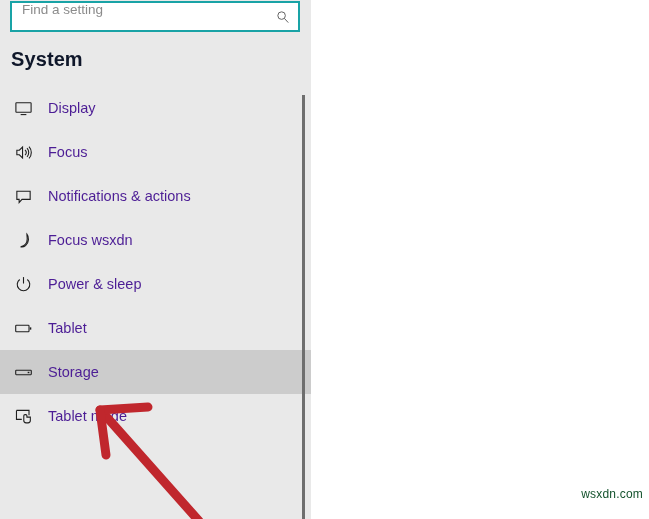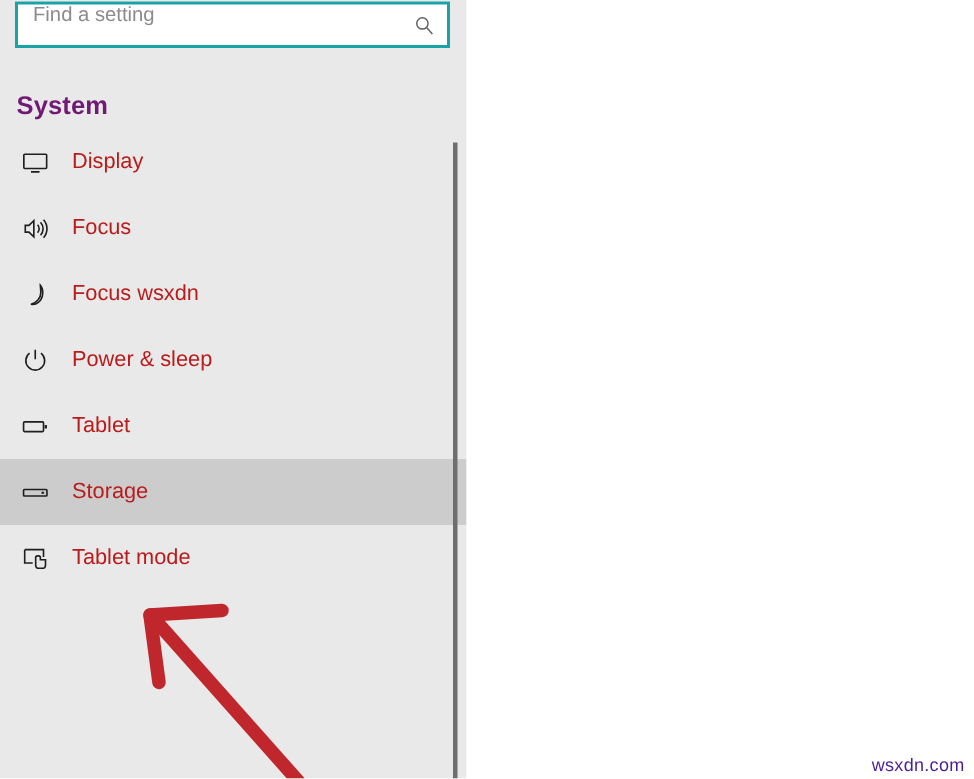--- a/index.html
+++ b/index.html
@@ -55,25 +55,24 @@
     right: 8px; top: 50%;
     transform: translateY(-50%);
     width: 14px; height: 14px;
     color: #5e5e5e;
     display: block;
   }
 
   .sidebar-title {
     position: absolute;
     left: 11px; top: 48px;
-    font-size: 17px;
+    font-size: 20px;
     font-weight: bold;
-    color: #701a75;
+    color: #0f172a;
     letter-spacing: 0.1px;
-    margin-top: 13px;
   }
 
   .nav {
     position: absolute;
     left: 0; top: 86px;
     width: 311px;
   }
   .nav-item {
     position: relative;
     display: flex;
@@ -88,21 +87,21 @@
     flex: 0 0 22px;
     color: #1f1f1f;
     display: flex;
     align-items: center;
     justify-content: center;
     margin-right: 14px;
   }
   .nav-ico svg { display: block; }
   .nav-label {
     font-size: 14.5px;
-    color: #b91c1c;
+    color: #4c1d95;
     white-space: nowrap;
   }
 
   .sb-track {
     position: absolute;
     right: 2px; top: 35px;
     width: 10px; height: 484px;
     background: transparent;
   }
   .sb-thumb {
@@ -125,23 +124,23 @@
   
   .arrow-svg {
     position: absolute;
     left: 0; top: 0;
     width: 649px; height: 519px;
     pointer-events: none;
   }
 
   .watermark {
     position: absolute;
-    right: 6px; bottom: 2px;
+    right: 6px; bottom: 18px;
     font-size: 12px;
-    color: #4c1d95;
+    color: #14532d;
     font-family: "Liberation Sans", sans-serif;
     letter-spacing: 0.2px;
   }
 </style>
 </head>
 <body>
 
 <div class="app">
 
   <div class="sidebar">
@@ -177,20 +176,28 @@
           <svg viewBox="0 0 20 20" width="19" height="19" fill="none" stroke="currentColor" stroke-width="1.15">
             <path d="M3 7.6h2.6L9 4.3v11.4L5.6 12.4H3z"></path>
             <path d="M11.6 7.2a4 4 0 0 1 0 5.6"></path>
             <path d="M13.7 5.4a6.8 6.8 0 0 1 0 9.2"></path>
             <path d="M15.8 3.7a9.4 9.4 0 0 1 0 12.6"></path>
           </svg>
         </span>
         <span class="nav-label">Focus</span>
       </div>
 
+      <div class="nav-item">
+        <span class="nav-ico">
+          <svg viewBox="0 0 20 20" width="19" height="19" fill="none" stroke="currentColor" stroke-width="1.15">
+            <path d="M3 4.4h14v8.6H8.4L5.4 16.4V13H3z"></path>
+          </svg>
+        </span>
+        <span class="nav-label">Notifications &amp; actions</span>
+      </div>
 
       <div class="nav-item">
         <span class="nav-ico">
           <svg viewBox="0 0 20 20" width="19" height="19" fill="none" stroke="currentColor" stroke-width="1.15">
             <path d="M13.6 3.3c2.4 2.9 2.4 9 -1.4 12.1 -1.6 1.3 -3.6 1.7 -5.2 1.3 4.2 -1.1 6.9 -4.6 6.9 -8.3 0 -2.1 -0.3 -3.8 -0.3 -5.1z"></path>
           </svg>
         </span>
         <span class="nav-label">Focus wsxdn</span>
       </div>
 

